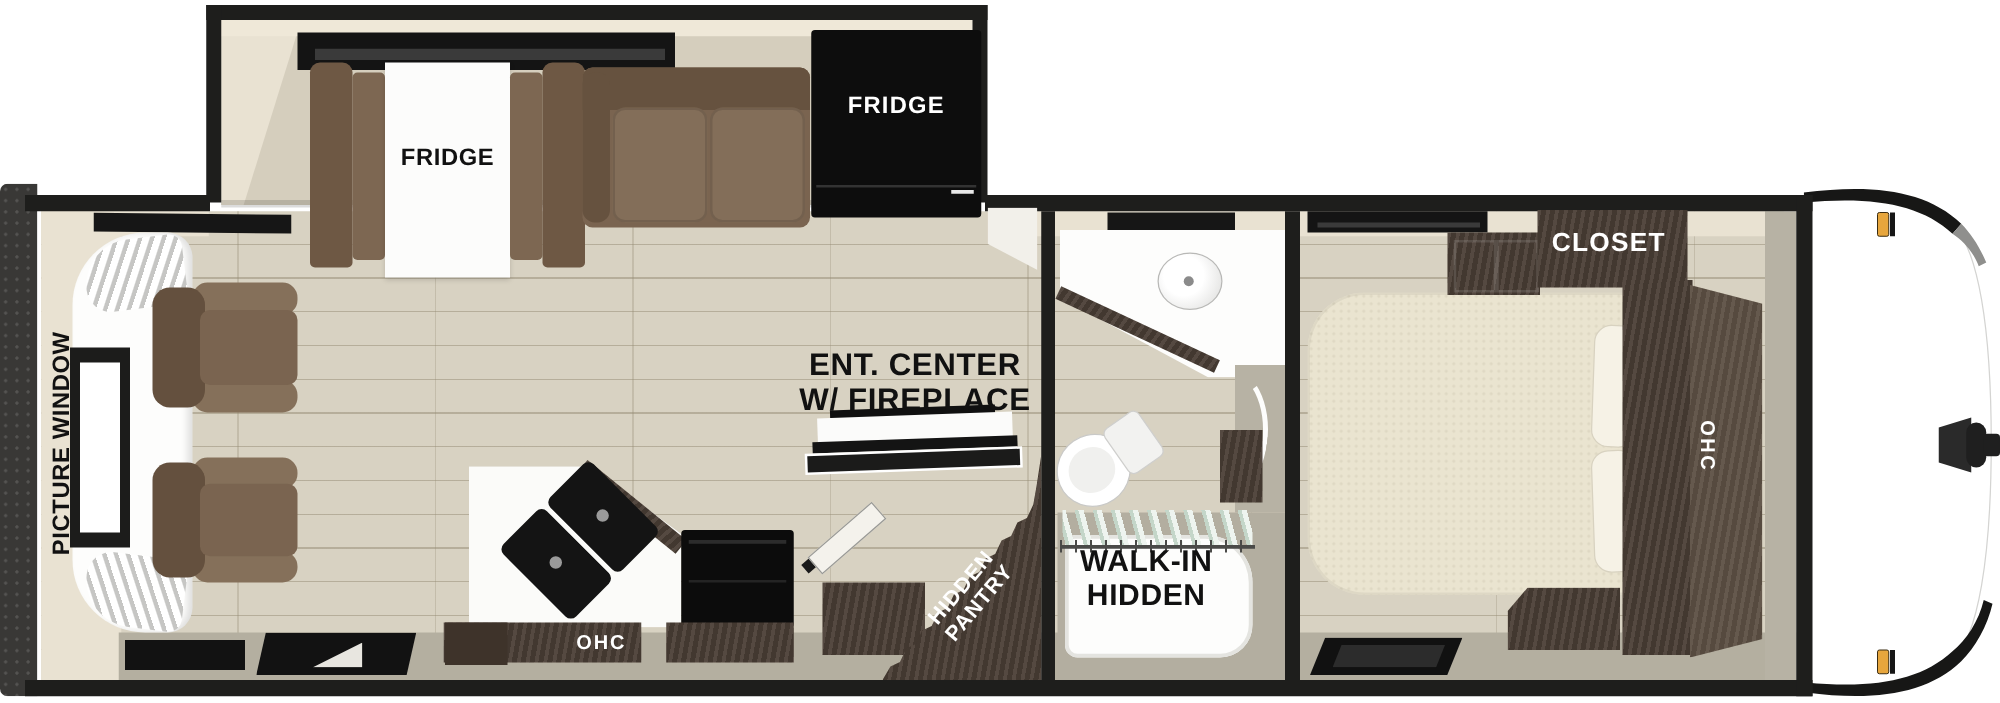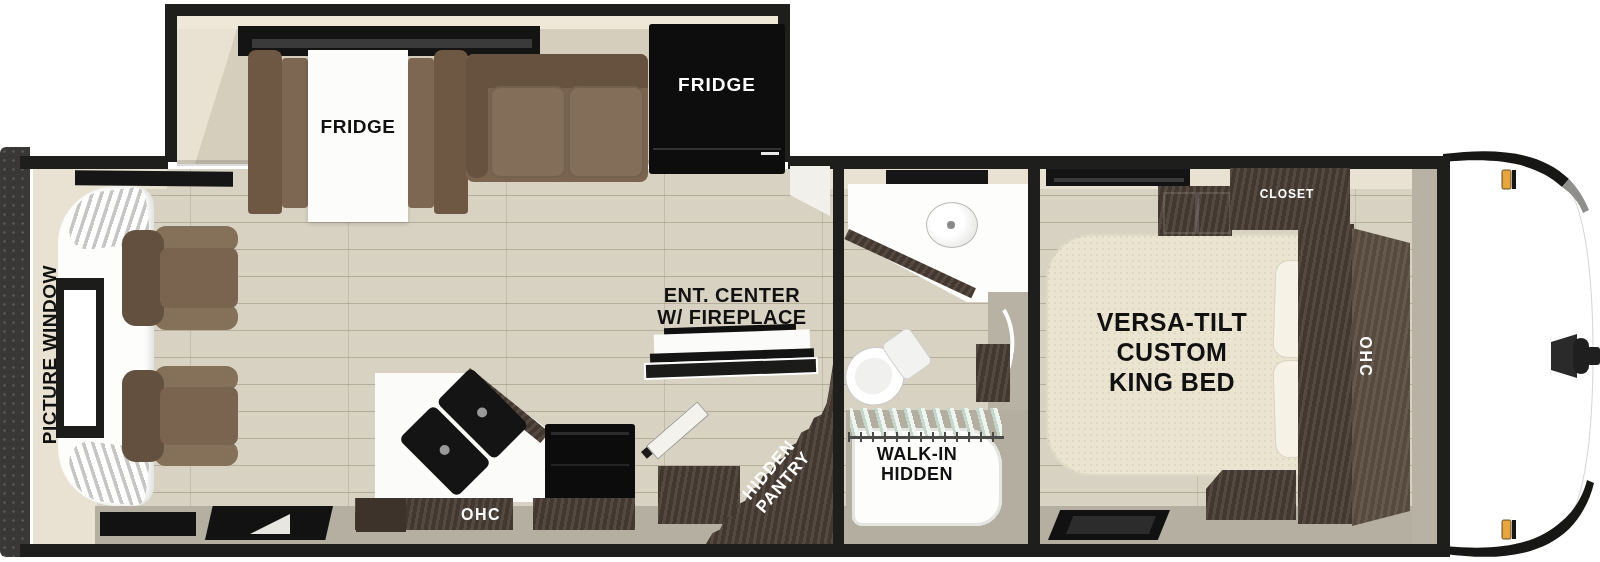--- a/index.html
+++ b/index.html
@@ -187,40 +187,35 @@
 
   <div class="lbl" style="left:20px;top:250px;width:60px;height:210px;font-size:19px;">
     <span style="transform:rotate(-90deg);white-space:nowrap;">PICTURE WINDOW</span>
   </div>
   <div class="lbl" style="left:300px;top:116px;width:116px;height:22px;font-size:19px;">
       <span>FRIDGE</span>
     </div>
   <div class="lbl white" style="left:649px;top:74px;width:136px;height:22px;font-size:19px;letter-spacing:1px;">
       <span>FRIDGE</span>
     </div>
-  <div class="lbl" style="left:632px;top:282px;width:200px;height:48px;font-size:20px;flex-direction:column;">
+  <div class="lbl" style="left:632px;top:282px;width:200px;height:48px;font-size:25px;flex-direction:column;">
     <span>ENT. CENTER</span>
     <span>W/ FIREPLACE</span>
   </div>
   <div class="lbl white" style="left:443px;top:504px;width:76px;height:22px;font-size:16px;letter-spacing:1.5px;">
       <span>OHC</span>
     </div>
   <div class="lbl white" style="left:714px;top:446px;width:124px;height:60px;font-size:17px;flex-direction:column;transform:rotate(-50deg);letter-spacing:1px;">
     <span>HIDDEN</span>
     <span>PANTRY</span>
   </div>
-  <div class="lbl" style="left:854px;top:442px;width:126px;height:44px;font-size:18px;flex-direction:column;">
+  <div class="lbl" style="left:854px;top:442px;width:126px;height:44px;font-size:24px;flex-direction:column;">
     <span>WALK-IN</span>
     <span>HIDDEN</span>
   </div>
-  <div class="lbl white" style="left:1242px;top:184px;width:90px;height:22px;font-size:12px;letter-spacing:1px;">
+  <div class="lbl white" style="left:1242px;top:184px;width:90px;height:22px;font-size:21px;letter-spacing:1px;">
       <span>CLOSET</span>
     </div>
-  <div class="lbl" style="left:1076px;top:304px;width:192px;height:96px;font-size:25px;flex-direction:column;line-height:1.2;">
-    <span>VERSA-TILT</span>
-    <span>CUSTOM</span>
-    <span>KING BED</span>
-  </div>
   <div class="lbl white" style="left:1352px;top:322px;width:26px;height:70px;font-size:16px;">
     <span style="transform:rotate(90deg);white-space:nowrap;letter-spacing:2px;">OHC</span>
   </div>
 
 </div>
 
 </body></html>

